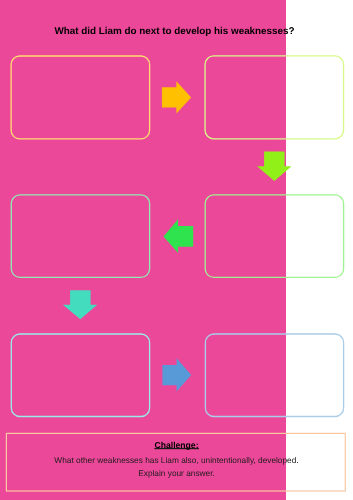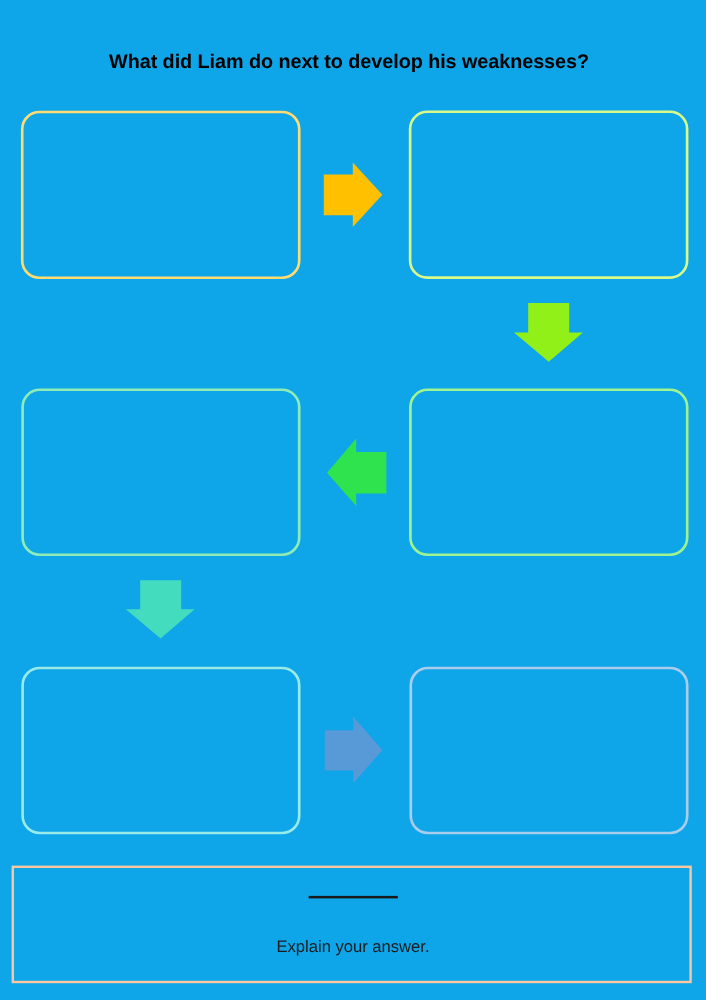--- a/index.html
+++ b/index.html
@@ -1,19 +1,19 @@
 <!DOCTYPE html>
 <html><head>
 <meta charset="utf-8">
 <style>
   html,body{margin:0;padding:0;background:#ffffff;}
   body{width:353px;height:500px;overflow:hidden;
        font-family:"Liberation Sans",sans-serif;
        -webkit-font-smoothing:antialiased;text-rendering:geometricPrecision;}
-  .page{position:relative;width:353px;height:500px;background:#0ea5e9;}
+  .page{position:relative;width:286px;height:500px;background:#ec4899;}
   #canvas{position:absolute;left:0;top:0;}
   .title{position:absolute;left:-2px;top:26.3px;width:353px;text-align:center;
          font-size:9.9px;font-weight:bold;color:#000000;letter-spacing:-0.02px;
          line-height:11px;white-space:nowrap;}
   .ch-line{position:absolute;left:0;width:353px;text-align:center;color:#1c1c1c;
            font-size:8.3px;line-height:9px;white-space:nowrap;}
   .ch-head{font-weight:bold;font-size:8.65px;color:#000000;}
   .hit{position:absolute;background:transparent;}
   .answer-text{position:absolute;box-sizing:border-box;padding:4px 6px;
                font-size:8.3px;line-height:10px;color:#1c1c1c;overflow:hidden;}
@@ -61,15 +61,17 @@
         <div class="answer-text" style="left: 0px; top: 0px; width: 138.4px; height: 82.5px;"></div>
       </div>
       <div class="hit" style="left: 11.3px; top: 334px; width: 138.3px; height: 82.5px; border-radius: 8.6px;">
         <div class="answer-text" style="left: 0px; top: 0px; width: 138.3px; height: 82.5px;"></div>
       </div>
       <div class="hit" style="left: 205.4px; top: 334px; width: 138.2px; height: 82.5px; border-radius: 8.6px;">
         <div class="answer-text" style="left: 0px; top: 0px; width: 138.2px; height: 82.5px;"></div>
       </div>
     </div>
 
+  <div class="ch-line ch-head" style="top:440.6px;">Challenge:</div>
+  <div class="ch-line" style="top:456.2px;">What other weaknesses has Liam also, unintentionally, developed.</div>
   <div class="ch-line" style="top:469px;">Explain your answer.</div>
 
 </div>
 
 </body></html>

